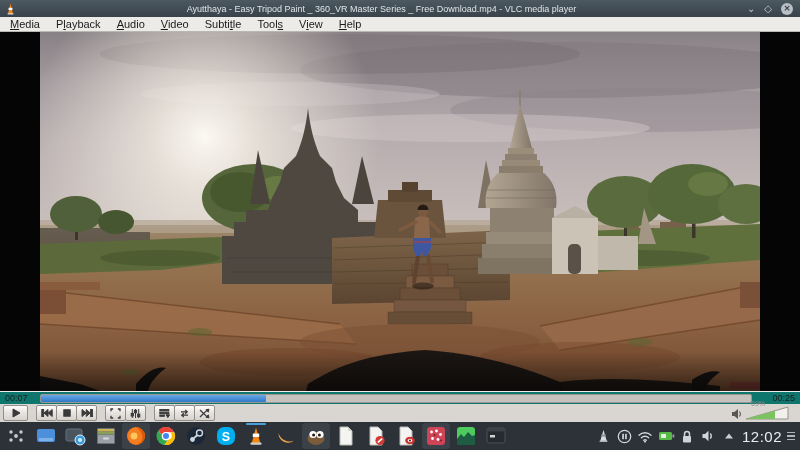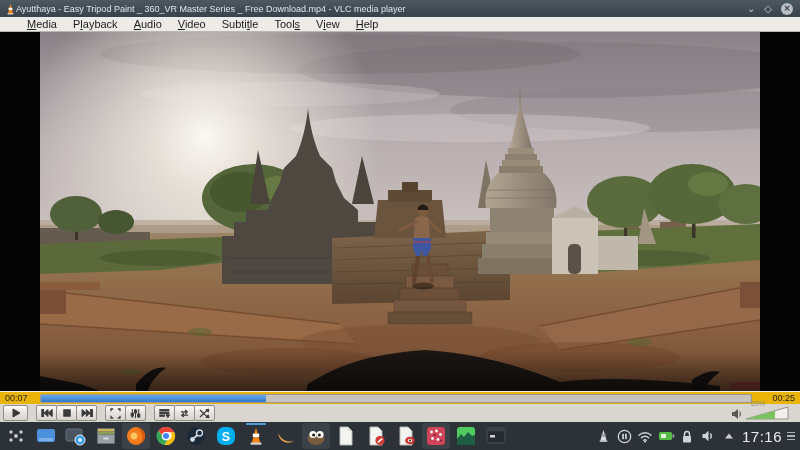--- a/index.html
+++ b/index.html
@@ -4,42 +4,42 @@
 <style>
   html,body{margin:0;padding:0;background:#000;}
   .screen{position:relative;width:800px;height:450px;overflow:hidden;
           font-family:"Liberation Sans",sans-serif;background:#000;}
 
   
   .titlebar{position:absolute;left:0;top:0;width:800px;height:17px;
     background:linear-gradient(#4d5961,#37424a);display:flex;align-items:center;
     padding:0 5px;box-sizing:border-box;}
   .titlebar .app-icon{width:11px;height:12px;flex:0 0 auto;}
-  .title-text{flex:1;text-align:left;color:#dfe5e8;font-size:9px;
+  .title-text{flex:1;text-align:center;color:#dfe5e8;font-size:9px;
     white-space:nowrap;overflow:hidden;text-overflow:ellipsis;}
   .winbtns{display:flex;align-items:center;gap:9px;margin-right:2px;}
   .winbtn{color:#c3c9cd;font-size:10px;line-height:10px;cursor:default;}
   .closebtn{width:12px;height:12px;border-radius:50%;background:#b9bfc4;color:#39434b;
     font-size:8px;line-height:12px;text-align:center;font-weight:bold;}
 
   
   .menubar{position:absolute;left:0;top:17px;width:800px;height:15px;
     background:#edebe8;border-bottom:1px solid #bab6b1;box-sizing:border-box;
-    display:flex;align-items:center;font-size:11px;color:#1b1b1b;padding-left:19px;}
+    display:flex;align-items:center;font-size:11px;color:#1b1b1b;padding-left:2px;}
   .menu-item{padding:0 8px;line-height:14px;}
   .menu-item u{text-decoration:underline;}
 
   
   .video-area{position:absolute;left:0;top:32px;width:800px;height:359px;background:#050505;}
   .letterbox{position:absolute;top:0;width:40px;height:359px;background:#050505;}
   .video-frame{position:absolute;left:40px;top:0;width:720px;height:359px;}
   .video-frame svg{display:block;}
 
   
-  .seek-row{position:absolute;left:0;top:391px;width:800px;height:13px;background:#eab308;
+  .seek-row{position:absolute;left:0;top:391px;width:800px;height:13px;background:#0f766e;
     display:flex;align-items:center;box-sizing:border-box;padding:0 5px;
     font-size:9px;color:#1d1d1d;border-top:1px solid #efedeb;}
   .time{width:30px;flex:0 0 auto;}
   .time.right{text-align:right;margin-left:8px;}
   .seek-track{flex:1;height:7px;margin:0 5px;background:#c6c2be;border:1px solid #9b9792;
     border-radius:2px;position:relative;overflow:hidden;}
   .seek-fill{position:absolute;left:0;top:0;bottom:0;
     background:linear-gradient(#6aa7e8,#2e79c9);border-radius:1px;}
 
   
@@ -542,21 +542,21 @@
             <path d="M9.3,4.3 a4.5,4.5 0 0 1 0,5.4" fill="none" stroke="#ced4d9" stroke-width="1.3"></path>
           </svg>
       </span>
       <span class="tray-ic">
         <svg width="10" height="6" viewBox="0 0 10 6">
             <polygon points="1,5.5 5,0.5 9,5.5" fill="#c8ced3"></polygon>
           </svg>
       </span>
     </div>
 
-    <span class="clock">17:16</span>
+    <span class="clock">12:02</span>
     <span class="burger">
         <span></span>
         <span></span>
         <span></span>
       </span>
   </div>
 
 </div>
 
 </body></html>

